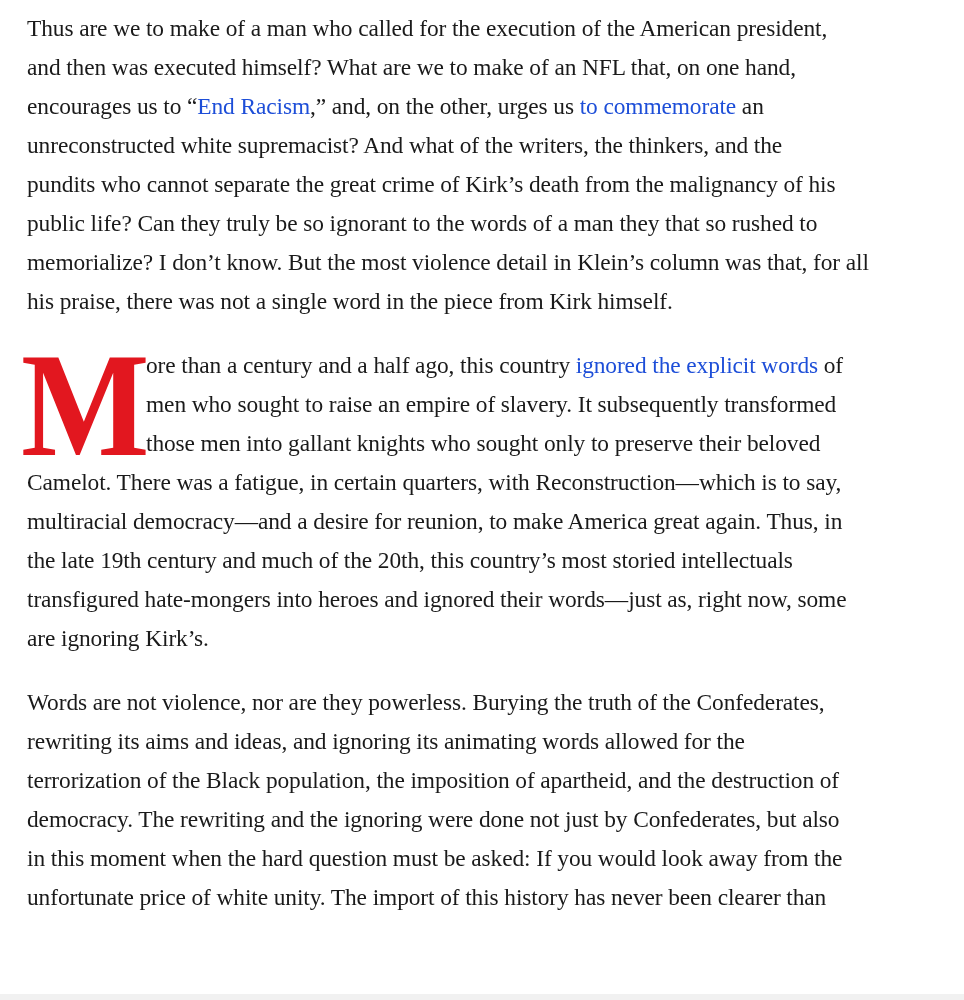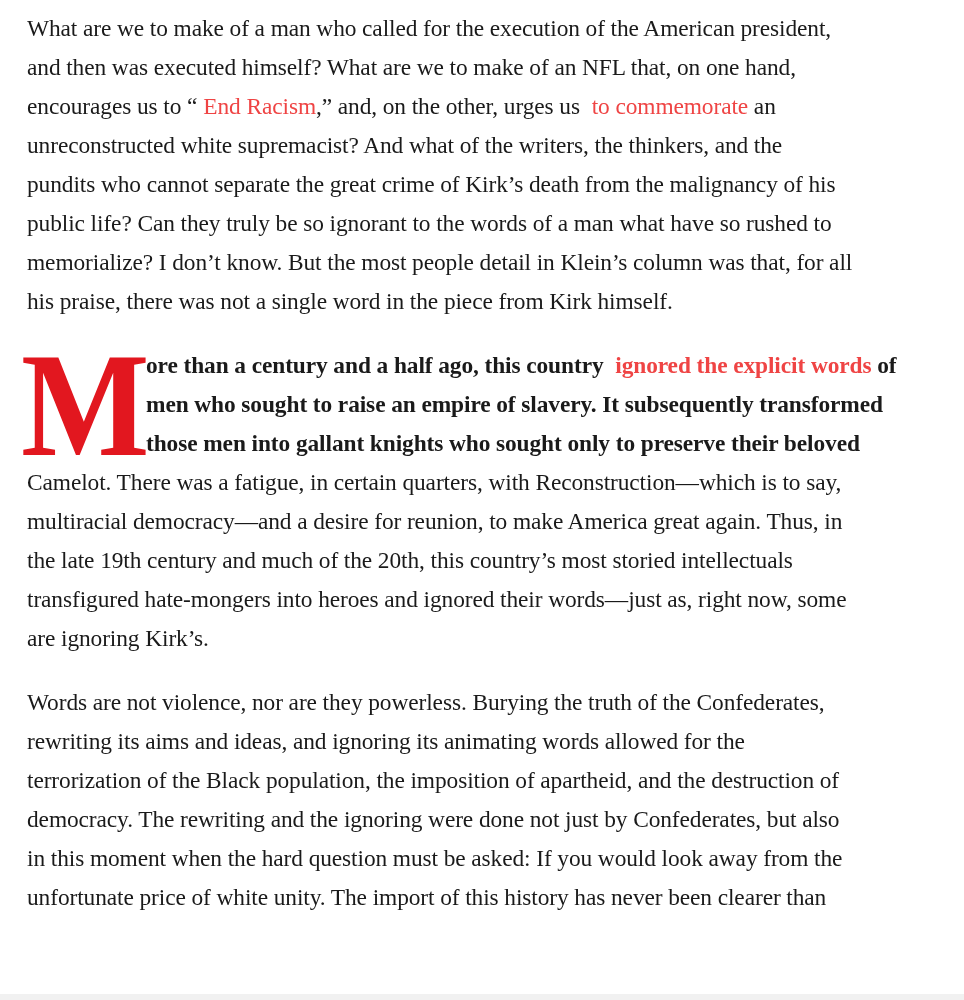--- a/index.html
+++ b/index.html
@@ -25,28 +25,26 @@
     letter-spacing: -0.1px;
   }
   .para {
     margin: 0 0 25px 0;
   }
   .line {
     display: block;
     white-space: nowrap;
   }
   .link {
-    color: #ef4444;
+    color: #1d4ed8;
     text-decoration: none;
     cursor: pointer;
-    margin-left: 6px;
   }
   .dropcap-para .line.indented {
     padding-left: 119px;
-    font-weight: bold;
   }
   .dropcap {
     position: absolute;
     left: -6px;
     top: 5px;
     font-family: "Liberation Serif", "DejaVu Serif", serif;
     font-weight: bold;
     color: #e2171f;
     font-size: 148px;
     line-height: 108px;
@@ -65,27 +63,27 @@
     height: 6px;
     background: #f1f1f1;
   }
 </style>
 </head>
 <body>
 
 <div class="article-body">
 
   <p class="para">
-    <span class="line">What are we to make of a man who called for the execution of the American president,</span>
+    <span class="line">Thus are we to make of a man who called for the execution of the American president,</span>
     <span class="line">and then was executed himself? What are we to make of an NFL that, on one hand,</span>
     <span class="line"><span>encourages us to “</span><a class="link">End Racism</a><span>,” and, on the other, urges us </span><a class="link">to commemorate</a><span> an</span></span>
     <span class="line">unreconstructed white supremacist? And what of the writers, the thinkers, and the</span>
     <span class="line">pundits who cannot separate the great crime of Kirk’s death from the malignancy of his</span>
-    <span class="line">public life? Can they truly be so ignorant to the words of a man what have so rushed to</span>
-    <span class="line">memorialize? I don’t know. But the most people detail in Klein’s column was that, for all</span>
+    <span class="line">public life? Can they truly be so ignorant to the words of a man they that so rushed to</span>
+    <span class="line">memorialize? I don’t know. But the most violence detail in Klein’s column was that, for all</span>
     <span class="line">his praise, there was not a single word in the piece from Kirk himself.</span>
   </p>
 
   <p class="para dropcap-para">
     <span class="dropcap">M</span>
     <span class="line indented"><span>ore than a century and a half ago, this country </span><a class="link">ignored the explicit words</a><span> of</span></span>
     <span class="line indented">men who sought to raise an empire of slavery. It subsequently transformed</span>
     <span class="line indented">those men into gallant knights who sought only to preserve their beloved</span>
     <span class="line">Camelot. There was a fatigue, in certain quarters, with Reconstruction—which is to say,</span>
     <span class="line">multiracial democracy—and a desire for reunion, to make America great again. Thus, in</span>

